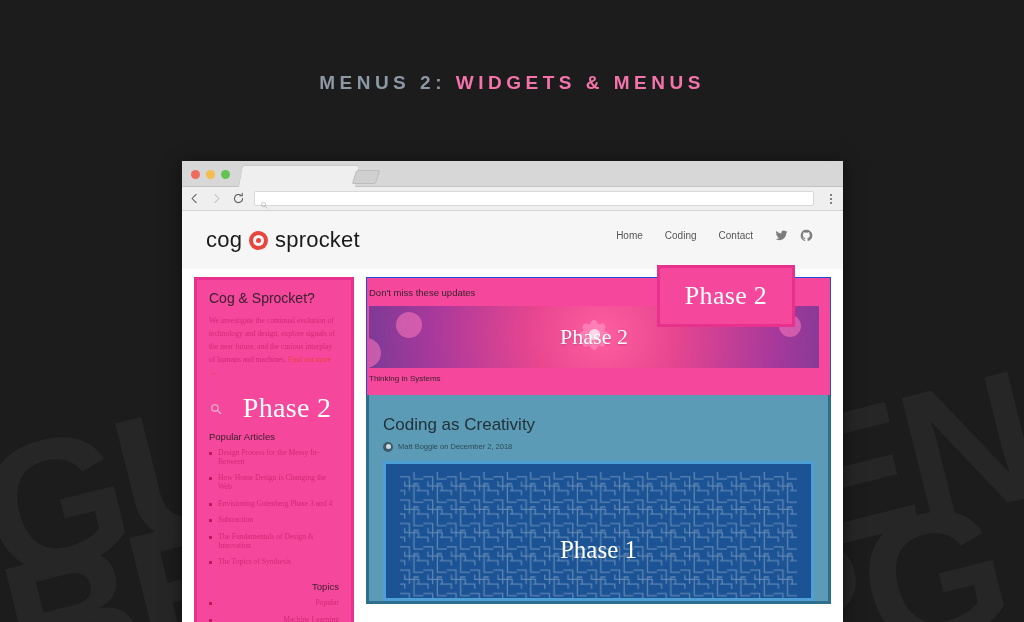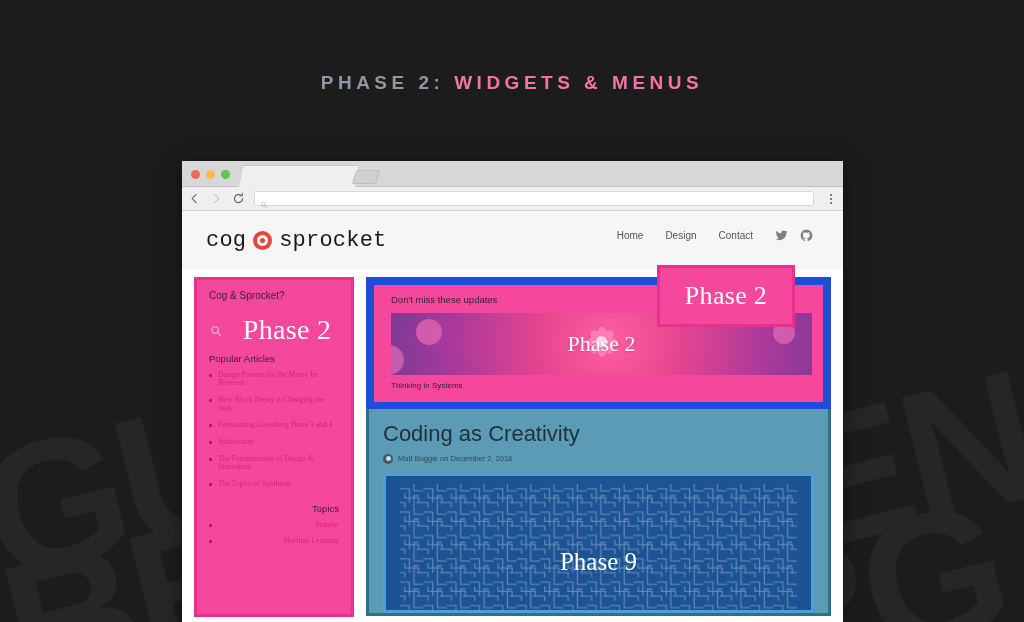--- a/index.html
+++ b/index.html
@@ -103,21 +103,21 @@
   
   .viewport { height: 409px; background: #fff; position: relative; }
 
   .site-header {
     height: 58px; background: #f6f6f6;
     display: flex; align-items: center;
     padding: 0 24px;
     position: relative;
   }
   .logo {
-    font-family: Liberation Mono, monospace;
+    font-family: Liberation Sans, sans-serif;
     font-size: 22px; color: #1a1a1a;
     display: flex; align-items: center; gap: 7px;
     letter-spacing: .2px;
   }
   .cog-mark {
     width: 19px; height: 19px; border-radius: 50%;
     background: #e8453c; position: relative; flex: 0 0 auto;
   }
   .cog-mark::before {
     content: ''; position: absolute; inset: 4px;
@@ -158,21 +158,21 @@
   .sidebar {
     width: 160px; flex: 0 0 160px;
     background: #f5479b;
     border: 3px solid #e8318c;
     padding: 10px 12px 0 12px;
     position: relative;
     min-height: 340px;
     color: #c2165f;
   }
   .sb-title {
-    font-size: 10px; color: #3a2230; font-weight: normal;
+    font-size: 14px; color: #3a2230; font-weight: normal;
     margin-bottom: 8px;
   }
   .sb-body {
     font-family: "Liberation Serif", serif;
     font-size: 7.6px; line-height: 1.72; color: #d02a77;
   }
   .sb-body .more { color: #e8453c; }
   .sb-search-row {
     position: relative; height: 42px; margin-top: 8px;
   }
@@ -201,22 +201,22 @@
     content: ''; position: absolute; left: 0; top: 3px;
     width: 3px; height: 3px; background: #c2165f;
   }
   .sb-topics { margin-top: 14px; text-align: right; }
 
   
   .main { flex: 1; min-width: 0; }
 
   .updates {
     background: #f5479b;
-    border: 8px solid #1d4ed8;
-    padding: 9px 11px 10px 17px;
+    border: 1px solid #1d4ed8;
+    padding: 9px 11px 10px 2px;
   }
   .upd-title { font-size: 9.5px; color: #3a2230; margin-bottom: 8px; }
   .thumbs { display: flex; gap: 9px; }
   .thumb-col { flex: 1; min-width: 0; }
   .thumb {
     height: 62px; width: 100%;
     position: relative; overflow: hidden;
   }
   .thumb-cap {
     font-size: 8px; color: #3a2230;
@@ -316,22 +316,22 @@
 
   
   .article {
     background: #5b9bb5;
     border: 3px solid #2e6f8e;
     border-top: none;
     padding: 10px 14px 0 14px;
     margin-top: -1px;
   }
   .art-title {
-    font-size: 22px; color: #22313a; font-weight: normal;
-    margin: 2px 0 7px 0;
+    font-size: 17px; color: #22313a; font-weight: normal;
+    margin: 10px 0 7px 0;
   }
   .art-meta { display: flex; gap: 5px; margin-bottom: 9px; }
   .avatar {
     width: 10px; height: 10px; border-radius: 50%;
     background: #3c5a68; position: relative; overflow: hidden;
   }
   .avatar::after {
     content:''; position:absolute; left:2.5px; top:2px;
     width:5px; height:5px; border-radius:50%; background:#cfdbe2;
   }
@@ -359,21 +359,21 @@
 <body>
 
 <div class="bg-watermark">
   <div class="wm-letter wm-1">GU</div>
   <div class="wm-letter wm-2">BE</div>
   <div class="wm-letter wm-3">TEN</div>
   <div class="wm-letter wm-4">RG</div>
 </div>
 
 <div class="slide-title">
-  <span class="title-a">PHASE 2:</span>
+  <span class="title-a">MENUS 2:</span>
   <span class="title-b">WIDGETS &amp; MENUS</span>
 </div>
 
 <div class="browser">
 
   <div class="tabbar">
     <div class="lights">
       <span class="light l-red"></span>
       <span class="light l-yellow"></span>
       <span class="light l-green"></span>
@@ -418,21 +418,21 @@
   <div class="viewport">
 
     <div class="site-header">
       <div class="logo">
         <span>cog</span>
         <span class="cog-mark"></span>
         <span>sprocket</span>
       </div>
       <div class="site-nav">
         <span>Home</span>
-        <span>Design</span>
+        <span>Coding</span>
         <span>Contact</span>
         <span class="nav-social">
           <span class="soc">
             <svg viewBox="0 0 24 24" width="13" height="13">
                 <path fill="#555" d="M23 4.9a9 9 0 0 1-2.6.7 4.5 4.5 0 0 0 2-2.5 9 9 0 0 1-2.9 1.1 4.5 4.5 0 0 0-7.7 4.1A12.8 12.8 0 0 1 2.5 3.6a4.5 4.5 0 0 0 1.4 6 4.4 4.4 0 0 1-2-.6 4.5 4.5 0 0 0 3.6 4.5 4.5 4.5 0 0 1-2 .1 4.5 4.5 0 0 0 4.2 3.1A9 9 0 0 1 1 18.6a12.7 12.7 0 0 0 6.9 2c8.3 0 12.8-6.9 12.8-12.8v-.6A9 9 0 0 0 23 4.9z"></path>
               </svg>
           </span>
           <span class="soc">
             <svg viewBox="0 0 24 24" width="13" height="13">
                 <path fill="#555" d="M12 1.5a10.5 10.5 0 0 0-3.3 20.5c.5.1.7-.2.7-.5v-2c-2.9.6-3.5-1.3-3.5-1.3-.5-1.2-1.2-1.5-1.2-1.5-.9-.6.1-.6.1-.6 1 .1 1.6 1.1 1.6 1.1.9 1.6 2.4 1.1 3 .9.1-.7.4-1.1.6-1.4-2.3-.3-4.7-1.2-4.7-5.2 0-1.1.4-2 1-2.8-.1-.3-.5-1.3.1-2.7 0 0 .9-.3 2.8 1a9.6 9.6 0 0 1 5 0c1.9-1.3 2.8-1 2.8-1 .6 1.4.2 2.4.1 2.7.7.8 1 1.7 1 2.8 0 4-2.4 4.9-4.7 5.2.4.3.7 1 .7 2v3c0 .3.2.6.7.5A10.5 10.5 0 0 0 12 1.5z"></path>
@@ -443,37 +443,40 @@
 
       <div class="anno anno-nav">
         <span class="anno-label">Phase 2</span>
       </div>
     </div>
 
     <div class="content">
 
       <aside class="sidebar">
         <div class="sb-title">Cog &amp; Sprocket?</div>
+        <div class="sb-body">
+          <span>We investigate the continual evolution of technology and design, explore signals of the near future, and the curious interplay of humans and machines. </span><span class="more">Find out more →</span>
+        </div>
 
         <div class="sb-search-row">
           <span class="sb-search-ico">
             <svg viewBox="0 0 16 16" width="12" height="12">
                 <circle cx="6.6" cy="6.6" r="4.3" fill="none" stroke="#e8d6e2" stroke-width="1.5"></circle>
                 <line x1="9.9" y1="9.9" x2="14" y2="14" stroke="#e8d6e2" stroke-width="1.5" stroke-linecap="round"></line>
               </svg>
           </span>
           <div class="anno anno-search">
             <span class="anno-label">Phase 2</span>
           </div>
         </div>
 
         <div class="sb-heading">Popular Articles</div>
         <ul class="sb-list">
           <li>Design Process for the Messy In-Between</li>
-          <li>How Block Messy is Changing the Web</li>
+          <li>How Home Design is Changing the Web</li>
           <li>Envisioning Gutenberg Phase 3 and 4</li>
           <li>Subtraction</li>
           <li>The Fundamentals of Design &amp; Innovation</li>
           <li>The Topics of Synthesis</li>
         </ul>
 
         <div class="sb-topics">
           <div class="sb-heading">Topics</div>
           <ul class="sb-list">
             <li>Popular</li>
@@ -517,20 +520,20 @@
           </div>
           <div class="art-figure">
             <svg class="maze" viewBox="0 0 340 140" preserveAspectRatio="none">
               <defs>
                 <pattern id="mz" width="20" height="20" patternUnits="userSpaceOnUse">
                   <path d="M0 4 H8 V12 H4 V8 M12 0 V6 H20 M16 10 H12 V20 M20 16 H14 M0 16 H4 V20 M8 16 V12 H16 V16" fill="none" stroke="#e9eef5" stroke-width="1.1"></path>
                 </pattern>
               </defs>
               <rect width="340" height="140" fill="url(#mz)"></rect>
             </svg>
-            <div class="art-figure-label">Phase 9</div>
+            <div class="art-figure-label">Phase 1</div>
           </div>
         </article>
 
       </main>
     </div>
   </div>
 </div>
 
 </body></html>

